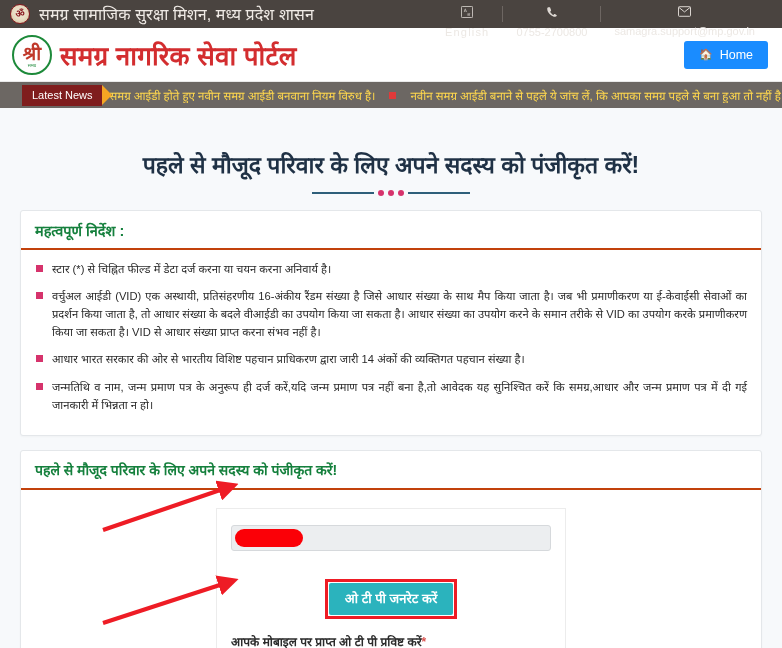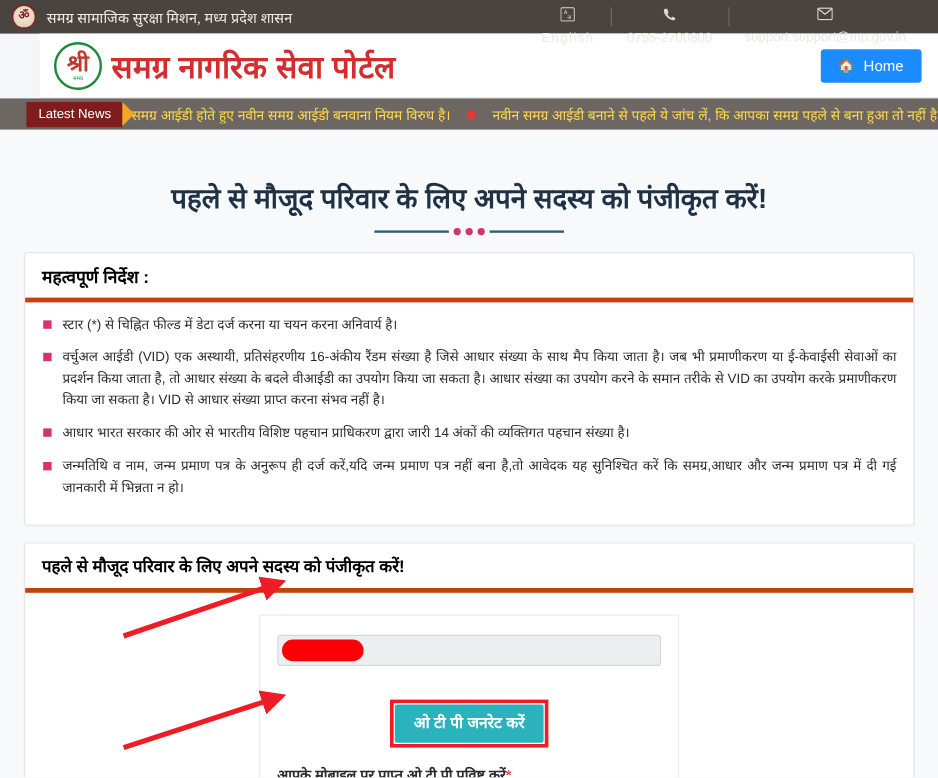--- a/index.html
+++ b/index.html
@@ -33,25 +33,24 @@
     flex: 0 0 auto;
     margin-right: 9px;
   }
   .topbar-logo span {
     color: #8a1a20;
     font-size: 10px;
     line-height: 1;
     font-weight: bold;
   }
   .topbar-title {
-    font-size: 12px;
+    font-size: 16px;
     color: #efeae5;
     white-space: nowrap;
     letter-spacing: 0.1px;
-    font-family: Liberation Serif, serif;
   }
   .topbar-right {
     margin-left: auto;
     display: flex;
     align-items: center;
     height: 100%;
   }
   .topbar-item {
     display: flex;
     align-items: center;
@@ -69,21 +68,20 @@
   .lang-label { letter-spacing: 1.2px; }
 
   
   .header {
     height: 54px;
     background: #ffffff;
     display: flex;
     align-items: center;
     padding: 0 14px 0 12px;
     border-bottom: 1px solid #e9e9e9;
-    margin-left: 33px;
   }
   .brand-mark {
     width: 40px; height: 40px;
     border-radius: 50%;
     border: 2.2px solid #1d8a3a;
     display: flex;
     flex-direction: column;
     align-items: center;
     justify-content: center;
     background: #fff;
@@ -214,22 +212,22 @@
 
   .card {
     background: #fff;
     border: 1px solid #e4e7ea;
     border-radius: 3px;
     margin: 0 20px 14px 20px;
     box-shadow: 0 1px 2px rgba(0,0,0,0.03);
   }
   .card-head {
     padding: 9px 14px 8px 14px;
-    border-bottom: 4px solid #c2410c;
-    color: #000000;
+    border-bottom: 2px solid #c2410c;
+    color: #15803d;
     font-size: 14.5px;
     font-weight: bold;
   }
   .card-body { padding: 10px 14px 12px 14px; }
 
   .note-list { margin: 0; padding: 0; list-style: none; }
   .note-list li {
     position: relative;
     padding-left: 17px;
     margin-bottom: 9px;
@@ -350,21 +348,21 @@
         <span>0755-2700800</span>
       </div>
 
       <div class="topbar-item">
         <span class="ic">
           <svg width="13" height="11" viewBox="0 0 16 13">
             <rect x="0.6" y="0.6" width="14.8" height="11.8" rx="1" fill="none" stroke="#ded9d4" stroke-width="1.2"></rect>
             <path d="M1 1.4 8 7 15 1.4" fill="none" stroke="#ded9d4" stroke-width="1.2"></path>
           </svg>
         </span>
-        <span>support.support@mp.gov.in</span>
+        <span>samagra.support@mp.gov.in</span>
       </div>
     </div>
   </div>
 
   <div class="header">
     <div class="brand-mark">
       <div class="glyph">श्री</div>
       <div class="sub">समग्र</div>
     </div>
     <div class="brand-text">समग्र नागरिक सेवा पोर्टल</div>

